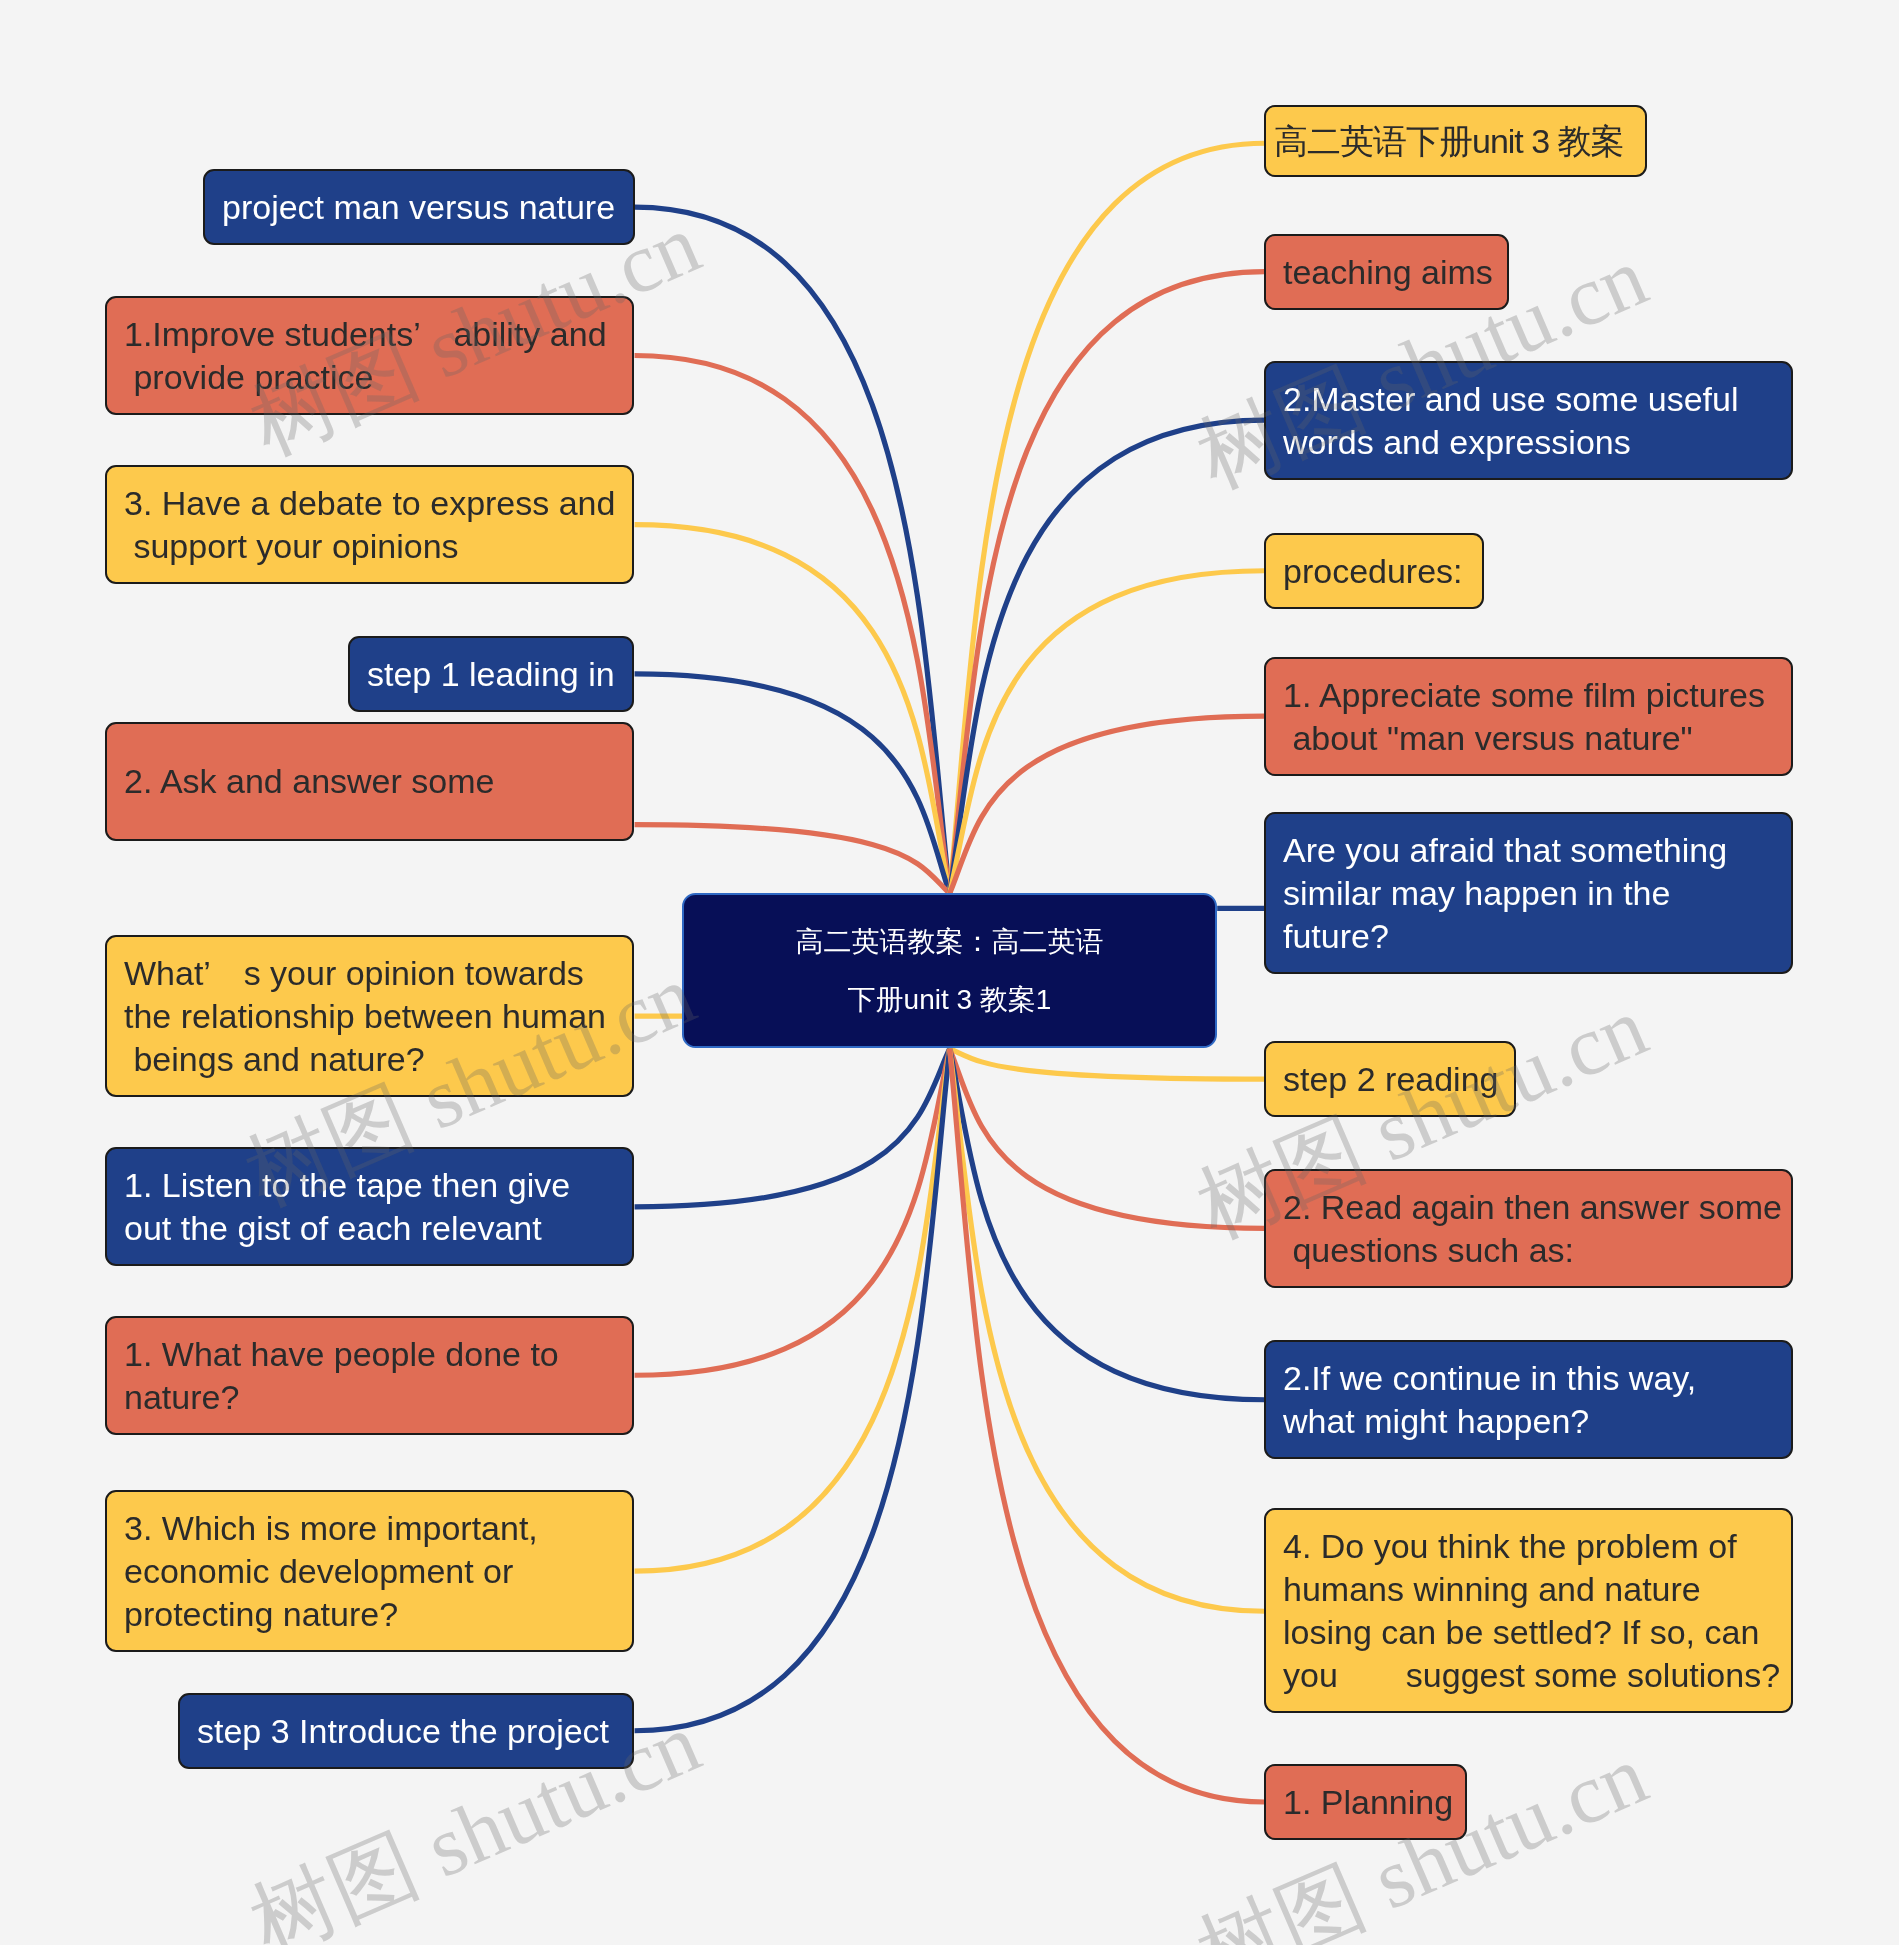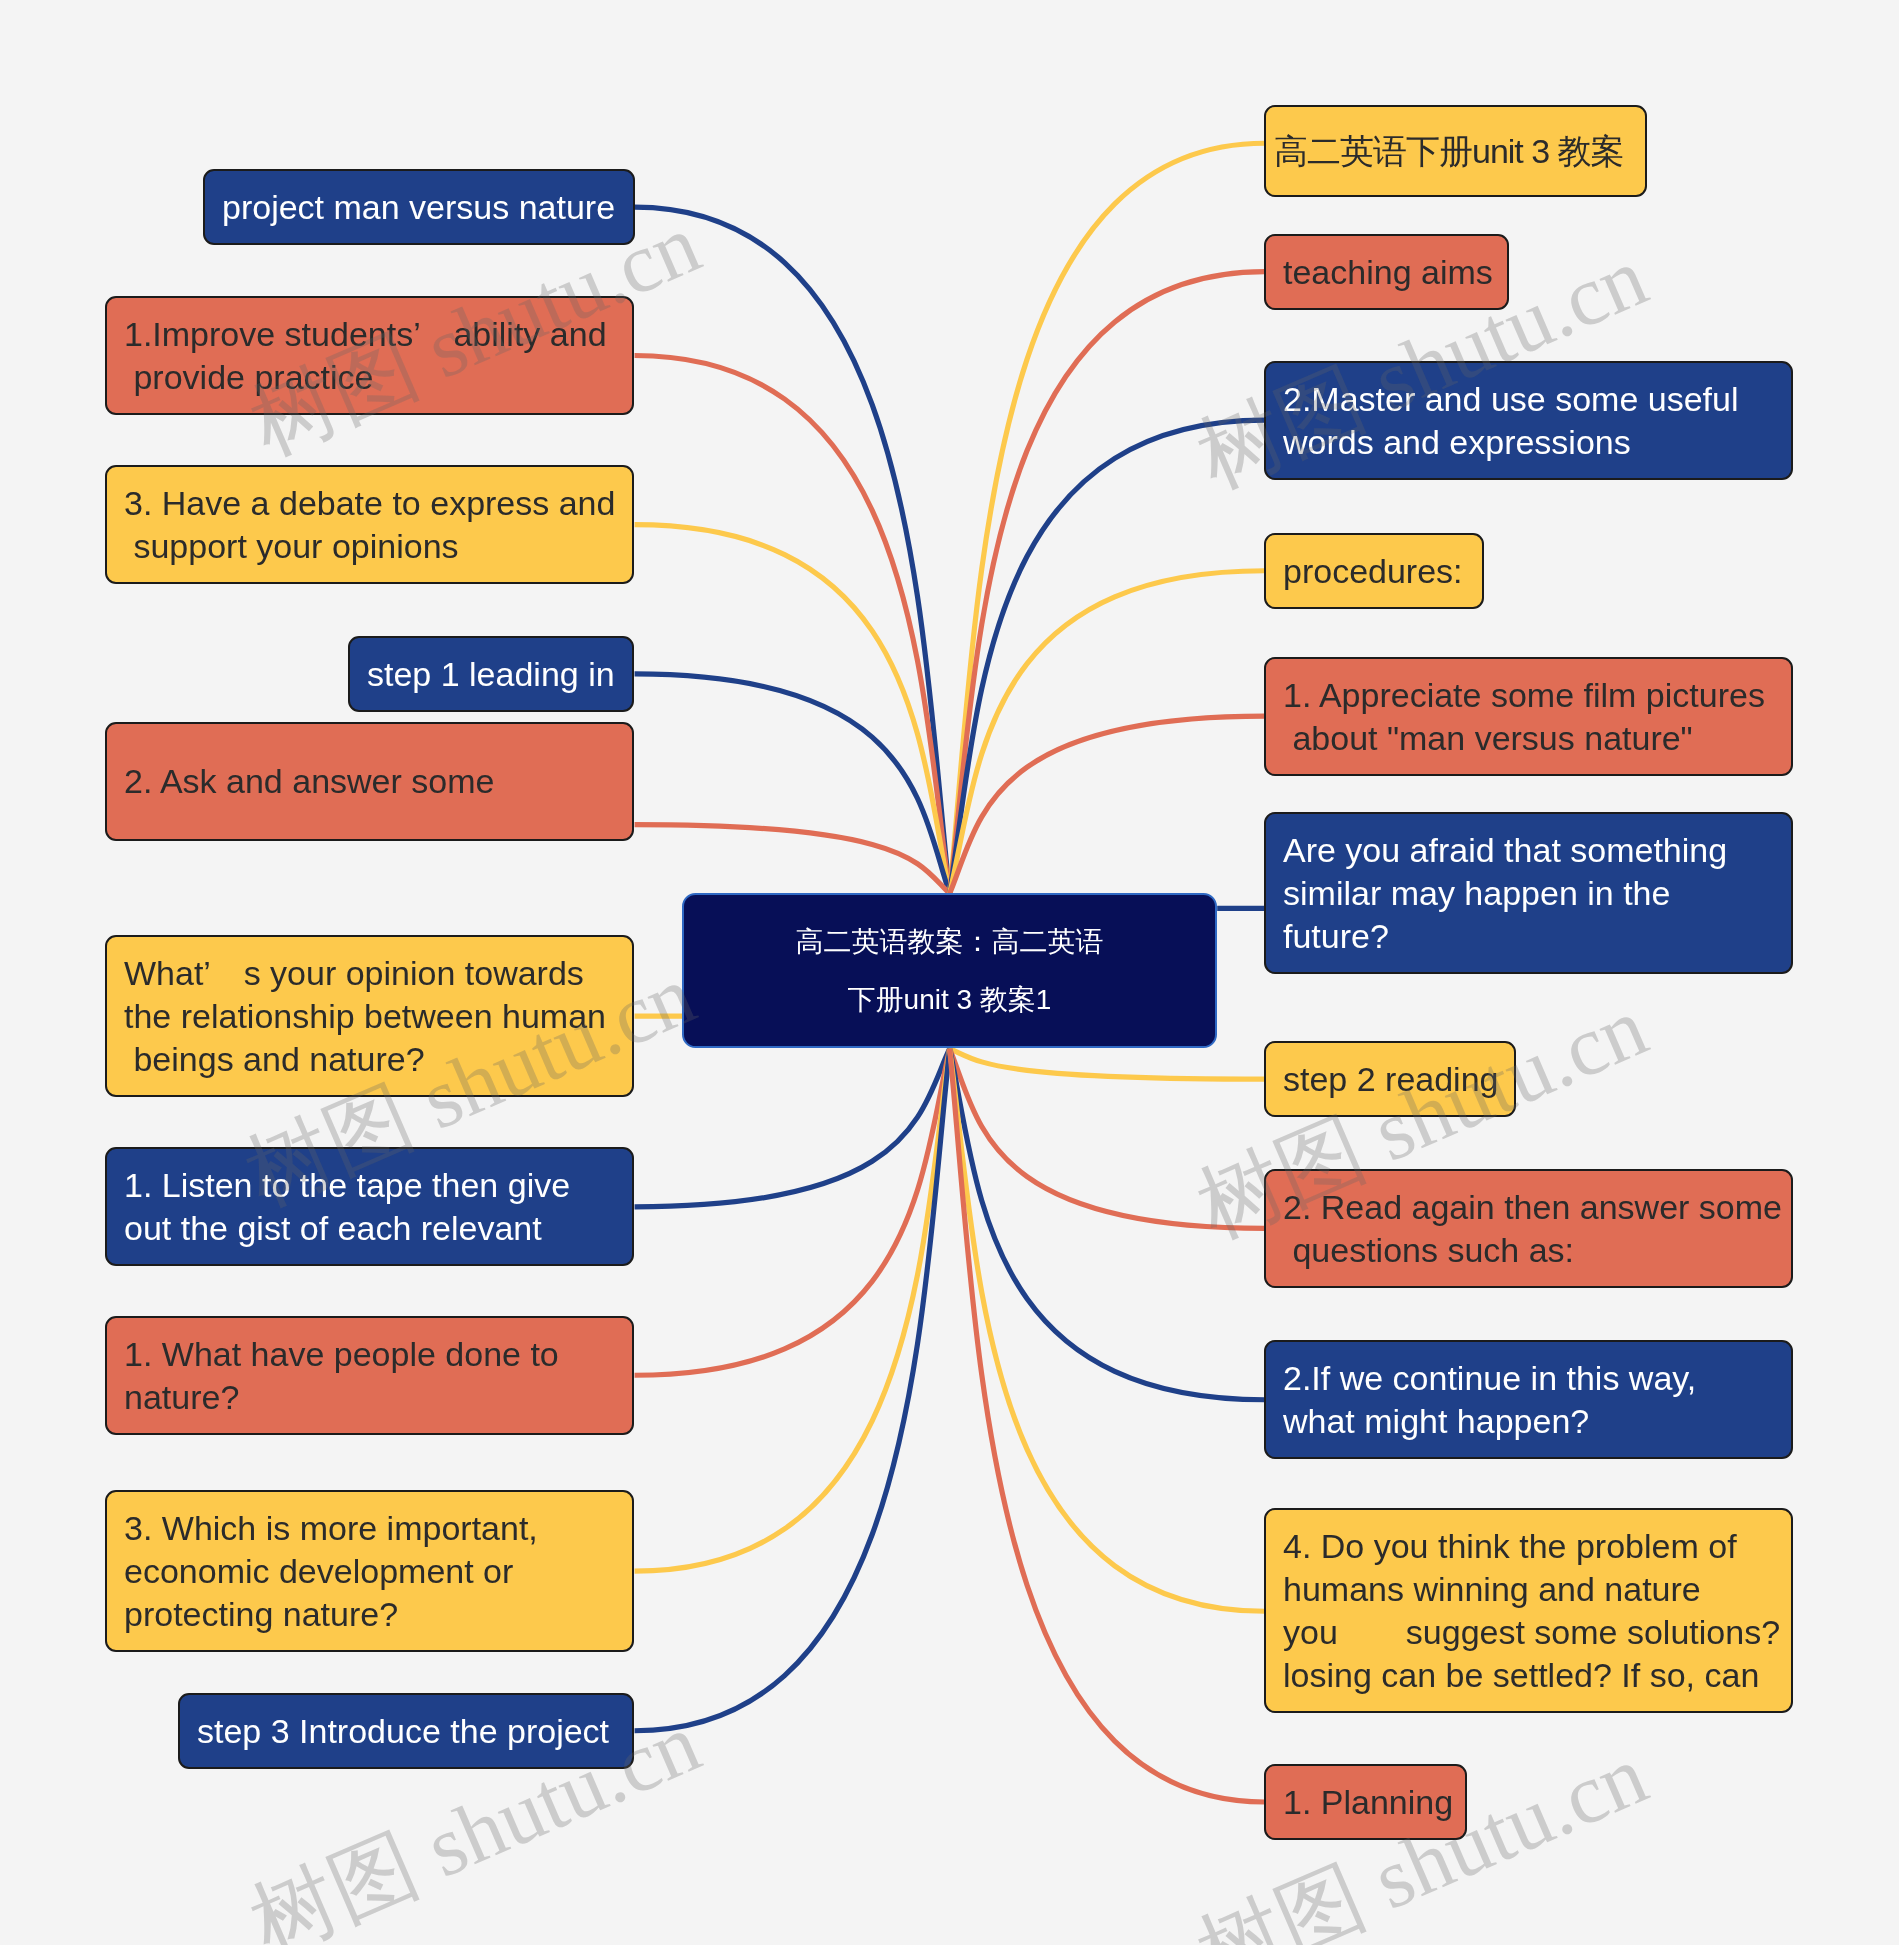--- a/index.html
+++ b/index.html
@@ -85,30 +85,30 @@
       <div class="node c-blue" id="project-man-versus-nature" style="left: 203px; top: 169px; width: 432px; height: 76px;"><span class="ln">project man versus nature</span></div>
       <div class="node c-red" id="improve-students-ability" style="left: 105px; top: 296px; width: 529px; height: 119px;"><span class="ln">1.Improve students’　ability and</span><span class="ln">&nbsp;provide practice</span></div>
       <div class="node c-yellow" id="have-a-debate" style="left: 105px; top: 465px; width: 529px; height: 119px;"><span class="ln">3. Have a debate to express and</span><span class="ln">&nbsp;support your opinions</span></div>
       <div class="node c-blue" id="step-1-leading-in" style="left: 348px; top: 636px; width: 286px; height: 76px;"><span class="ln">step 1 leading in</span></div>
       <div class="node c-red" id="ask-and-answer" style="left: 105px; top: 722px; width: 529px; height: 119px;"><span class="ln">2. Ask and answer some</span></div>
       <div class="node c-yellow" id="whats-your-opinion" style="left: 105px; top: 935px; width: 529px; height: 162px;"><span class="ln">What’　s your opinion towards</span><span class="ln">the relationship between human</span><span class="ln">&nbsp;beings and nature?</span></div>
       <div class="node c-blue" id="listen-to-the-tape" style="left: 105px; top: 1147px; width: 529px; height: 119px;"><span class="ln">1. Listen to the tape then give</span><span class="ln">out the gist of each relevant</span></div>
       <div class="node c-red" id="what-have-people-done" style="left: 105px; top: 1316px; width: 529px; height: 119px;"><span class="ln">1. What have people done to</span><span class="ln">nature?</span></div>
       <div class="node c-yellow" id="which-is-more-important" style="left: 105px; top: 1490px; width: 529px; height: 162px;"><span class="ln">3. Which is more important,</span><span class="ln">economic development or</span><span class="ln">protecting nature?</span></div>
       <div class="node c-blue" id="step-3-introduce-the-project" style="left: 178px; top: 1693px; width: 456px; height: 76px;"><span class="ln">step 3 Introduce the project</span></div>
-      <div class="node c-yellow" id="unit-3-lesson-plan" style="left: 1264px; top: 105px; width: 383px; height: 92px; padding-left: 8px;"><span class="ln" style="letter-spacing: -1px;">高二英语下册unit 3 教案</span></div>
+      <div class="node c-yellow" id="unit-3-lesson-plan" style="left: 1264px; top: 105px; width: 383px; height: 72px; padding-left: 8px;"><span class="ln" style="letter-spacing: -1px;">高二英语下册unit 3 教案</span></div>
       <div class="node c-red" id="teaching-aims" style="left: 1264px; top: 234px; width: 245px; height: 76px;"><span class="ln">teaching aims</span></div>
       <div class="node c-blue" id="master-and-use" style="left: 1264px; top: 361px; width: 529px; height: 119px;"><span class="ln">2.Master and use some useful</span><span class="ln">words and expressions</span></div>
       <div class="node c-yellow" id="procedures" style="left: 1264px; top: 533px; width: 220px; height: 76px;"><span class="ln">procedures:</span></div>
       <div class="node c-red" id="appreciate-film-pictures" style="left: 1264px; top: 657px; width: 529px; height: 119px;"><span class="ln">1. Appreciate some film pictures</span><span class="ln">&nbsp;about "man versus nature"</span></div>
       <div class="node c-blue" id="are-you-afraid" style="left: 1264px; top: 812px; width: 529px; height: 162px;"><span class="ln">Are you afraid that something</span><span class="ln">similar may happen in the</span><span class="ln">future?</span></div>
       <div class="node c-yellow" id="step-2-reading" style="left: 1264px; top: 1041px; width: 252px; height: 76px;"><span class="ln">step 2 reading</span></div>
       <div class="node c-red" id="read-again" style="left: 1264px; top: 1169px; width: 529px; height: 119px;"><span class="ln">2. Read again then answer some</span><span class="ln">&nbsp;questions such as:</span></div>
       <div class="node c-blue" id="if-we-continue" style="left: 1264px; top: 1340px; width: 529px; height: 119px;"><span class="ln">2.If we continue in this way,</span><span class="ln">what might happen?</span></div>
-      <div class="node c-yellow" id="do-you-think-the-problem" style="left: 1264px; top: 1508px; width: 529px; height: 205px;"><span class="ln">4. Do you think the problem of</span><span class="ln">humans winning and nature</span><span class="ln">you　　suggest some solutions?</span><span class="ln">losing can be settled? If so, can</span></div>
+      <div class="node c-yellow" id="do-you-think-the-problem" style="left: 1264px; top: 1508px; width: 529px; height: 205px;"><span class="ln">4. Do you think the problem of</span><span class="ln">humans winning and nature</span><span class="ln">losing can be settled? If so, can</span><span class="ln">you　　suggest some solutions?</span></div>
       <div class="node c-red" id="planning" style="left: 1264px; top: 1764px; width: 203px; height: 76px;"><span class="ln">1. Planning</span></div>
     </div>
   <div id="watermark-layer">
       <div class="wm" style="left: 273px; top: 383px; color: rgba(100, 100, 100, 0.28); font-size: 85px; transform: rotate(-23.4deg);">树图 shutu.cn</div>
       <div class="wm" style="left: 1220px; top: 416px; color: rgba(100, 100, 100, 0.28); font-size: 85px; transform: rotate(-23.4deg);">树图 shutu.cn</div>
       <div class="wm" style="left: 268px; top: 1134px; color: rgba(100, 100, 100, 0.28); font-size: 85px; transform: rotate(-23.4deg);">树图 shutu.cn</div>
       <div class="wm" style="left: 1220px; top: 1166px; color: rgba(100, 100, 100, 0.28); font-size: 85px; transform: rotate(-23.4deg);">树图 shutu.cn</div>
       <div class="wm" style="left: 273px; top: 1882px; color: rgba(100, 100, 100, 0.28); font-size: 85px; transform: rotate(-23.4deg);">树图 shutu.cn</div>
       <div class="wm" style="left: 1220px; top: 1914px; color: rgba(100, 100, 100, 0.28); font-size: 85px; transform: rotate(-23.4deg);">树图 shutu.cn</div>
     </div>

